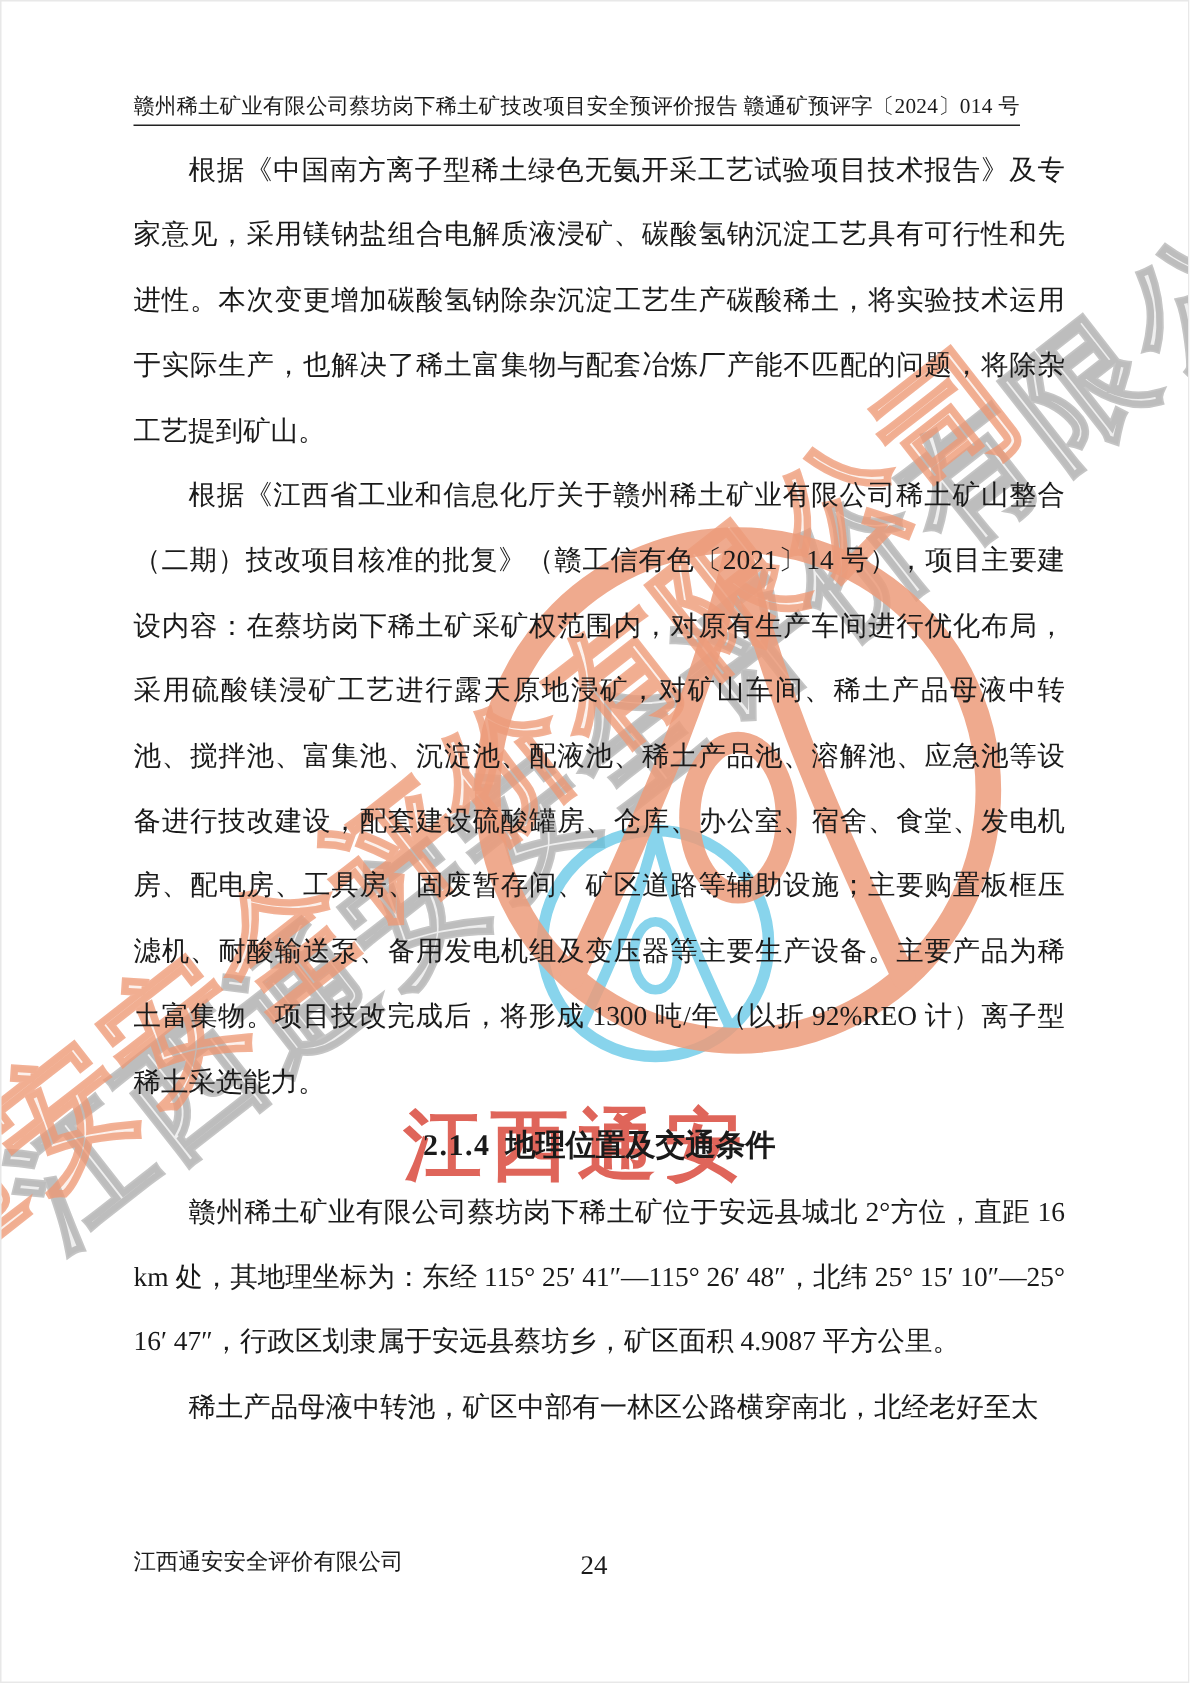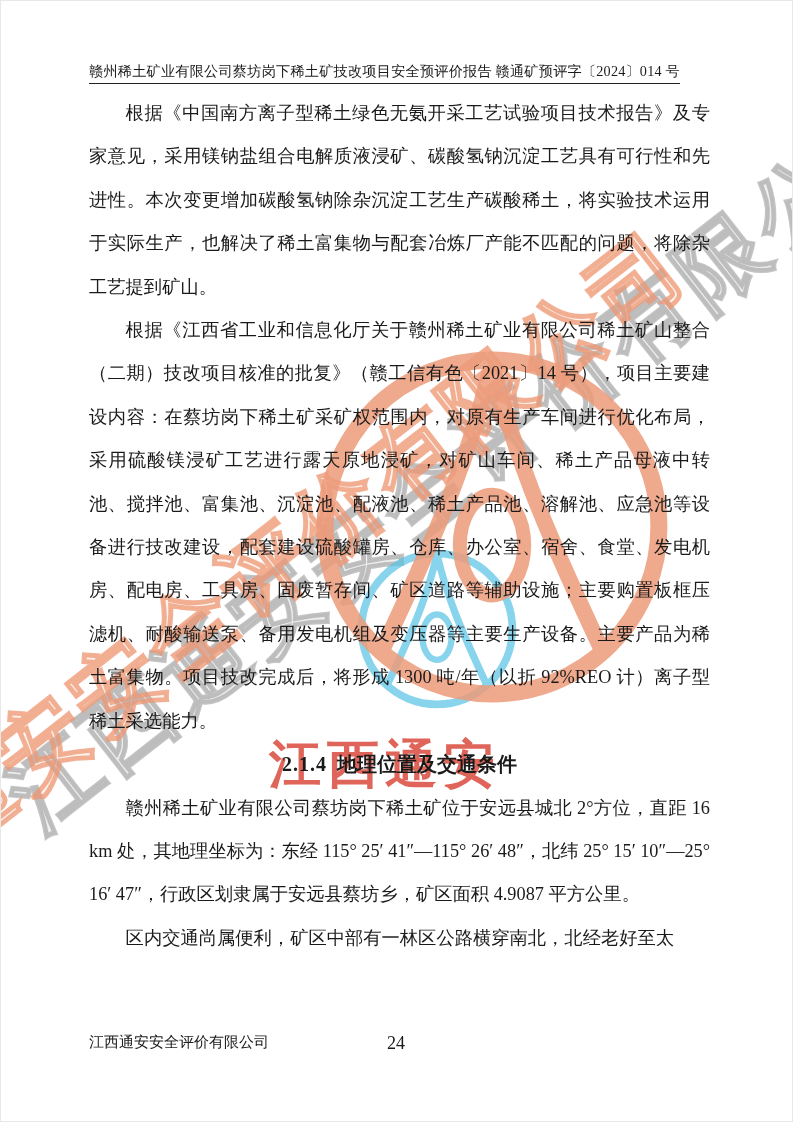--- a/index.html
+++ b/index.html
@@ -107,21 +107,21 @@
 
     <div class="content">
       <p class="indent">根据《中国南方离子型稀土绿色无氨开采工艺试验项目技术报告》及专家意见，采用镁钠盐组合电解质液浸矿、碳酸氢钠沉淀工艺具有可行性和先进性。本次变更增加碳酸氢钠除杂沉淀工艺生产碳酸稀土，将实验技术运用于实际生产，也解决了稀土富集物与配套冶炼厂产能不匹配的问题，将除杂工艺提到矿山。</p>
       <p class="indent">根据《江西省工业和信息化厅关于赣州稀土矿业有限公司稀土矿山整合（二期）技改项目核准的批复》（赣工信有色〔2021〕14 号），项目主要建设内容：在蔡坊岗下稀土矿采矿权范围内，对原有生产车间进行优化布局，采用硫酸镁浸矿工艺进行露天原地浸矿，对矿山车间、稀土产品母液中转池、搅拌池、富集池、沉淀池、配液池、稀土产品池、溶解池、应急池等设备进行技改建设，配套建设硫酸罐房、仓库、办公室、宿舍、食堂、发电机房、配电房、工具房、固废暂存间、矿区道路等辅助设施；主要购置板框压滤机、耐酸输送泵、备用发电机组及变压器等主要生产设备。主要产品为稀土富集物。项目技改完成后，将形成 1300 吨/年（以折 92%REO 计）离子型稀土采选能力。</p>
 
       <h2 class="sec-heading">
         <span class="num">2.1.4</span><span>地理位置及交通条件</span>
       </h2>
 
       <p class="indent">赣州稀土矿业有限公司蔡坊岗下稀土矿位于安远县城北 2°方位，直距 16 km 处，其地理坐标为：东经 115° 25′ 41″—115° 26′ 48″，北纬 25° 15′ 10″—25° 16′ 47″，行政区划隶属于安远县蔡坊乡，矿区面积 4.9087 平方公里。</p>
-      <p class="indent">区内交通尚属便利，矿区中部有一林区公路横穿南北，北经老好至太</p>
+      <p class="indent">稀土产品母液中转池，矿区中部有一林区公路横穿南北，北经老好至太</p>
     </div>
 
     <div class="footer-company">江西通安安全评价有限公司</div>
 
     <div class="page-number">24</div>
   </div>
 
 </div>
 
 </body></html>

